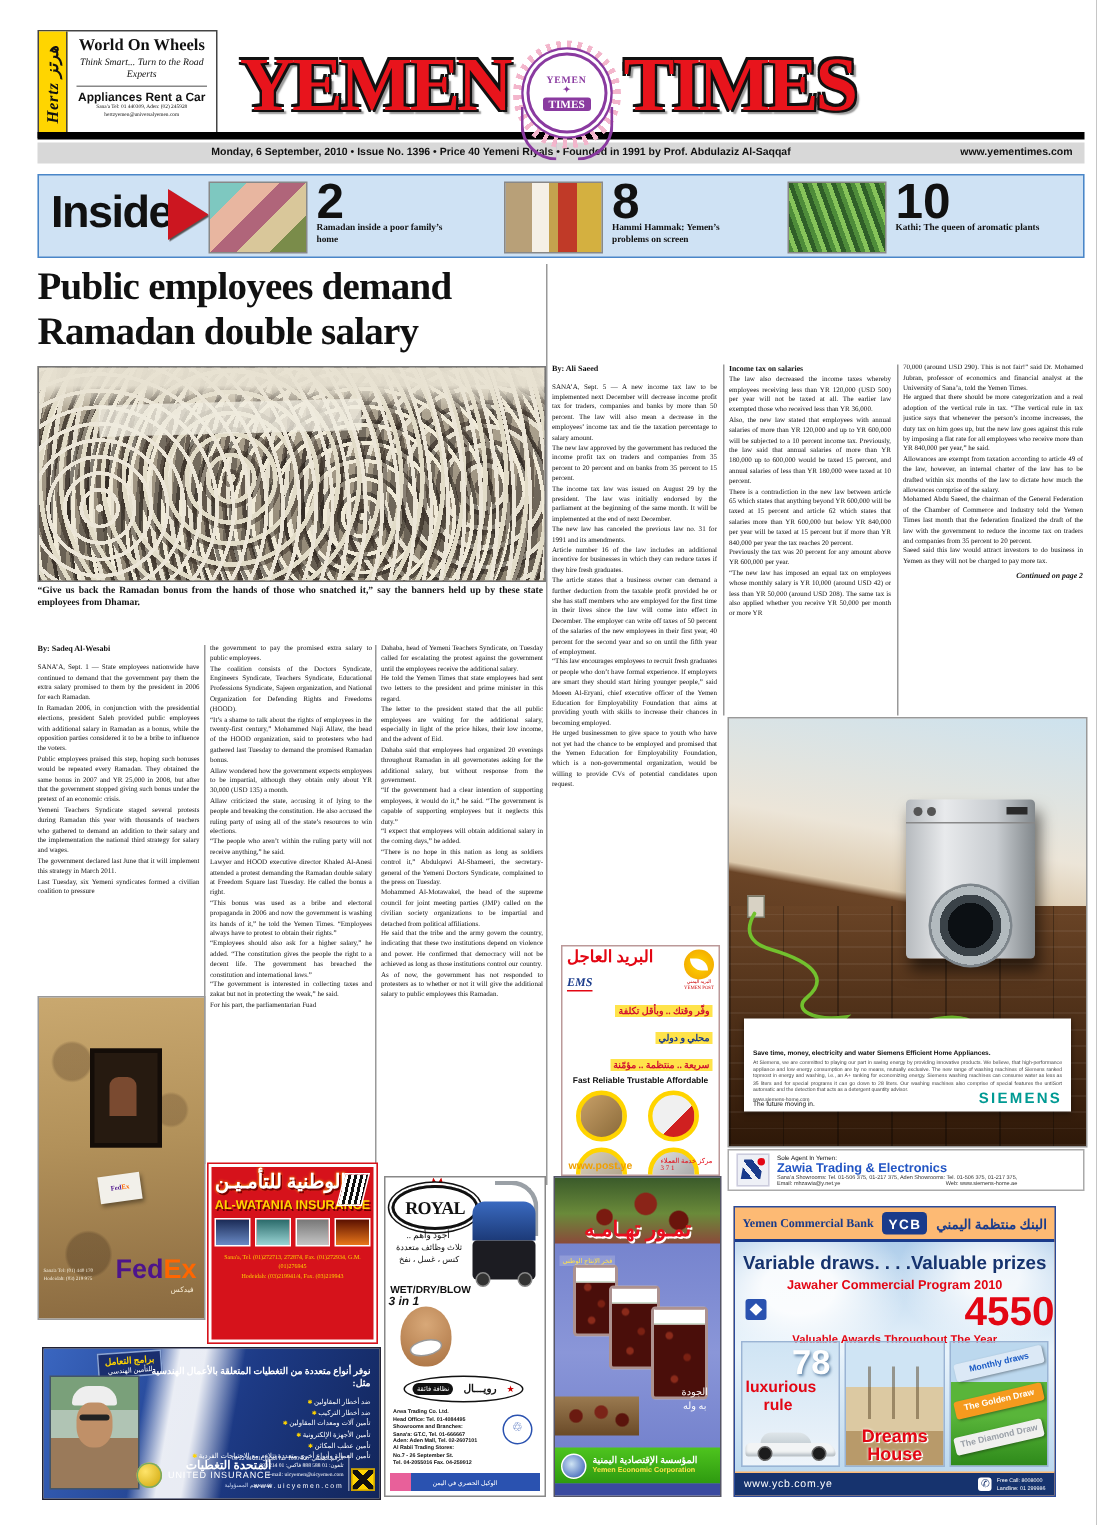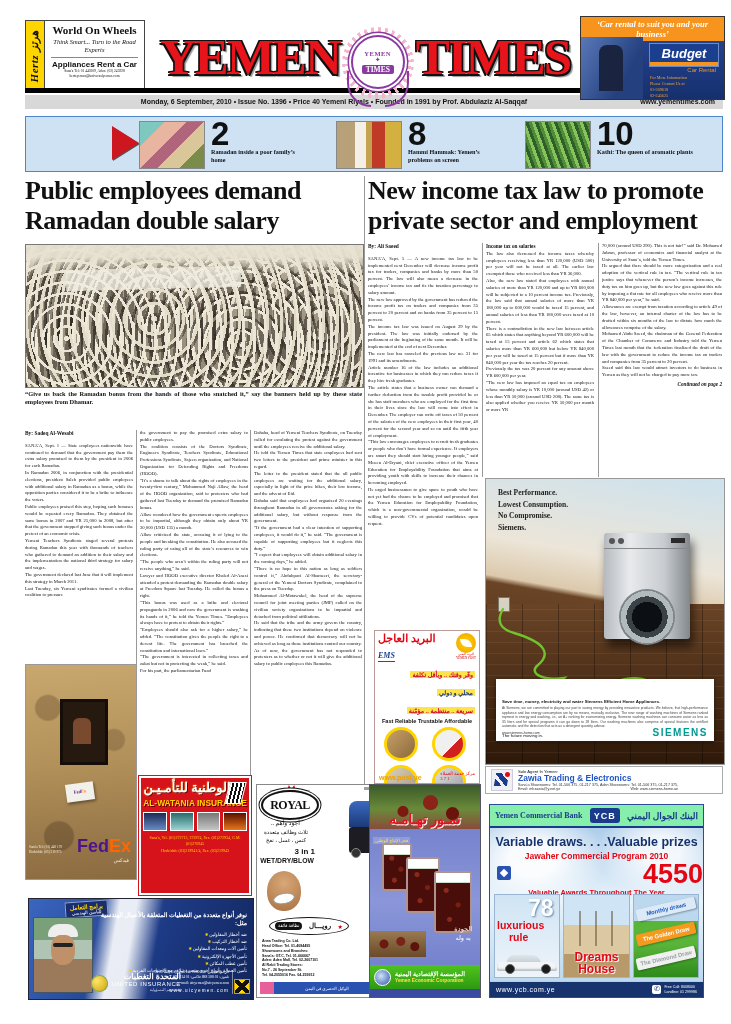--- a/index.html
+++ b/index.html
@@ -198,34 +198,34 @@
   .un-globe{width:17px;height:17px;border-radius:50%;background:radial-gradient(circle at 35% 35%,#ffe46a,#caa000);box-shadow:inset 0 0 0 1px #7a6;}
   .un-logo .ar{color:#fff;font-weight:bold;font-size:8px;line-height:1;}
   .un-logo .en{color:#fff;font-size:6px;letter-spacing:.6px;font-family:"Liberation Sans",sans-serif;line-height:1.2;}
   .un-logo .tg{color:#c8d4ee;font-size:3.8px;line-height:1.2;}
   .un-contact{position:absolute;right:20px;bottom:5px;width:84px;color:#fff;font-size:3.7px;text-align:right;line-height:1.55;border-right:1px solid rgba(255,255,255,.45);padding-right:3px;}
   .un-web{direction:ltr;color:#fff;letter-spacing:1.2px;font-size:4.6px;font-family:"Liberation Sans",sans-serif;}
   .un-pisb{position:absolute;right:3px;bottom:5px;width:14px;height:13px;background:#ffd400;
     background-image:linear-gradient(45deg,transparent 40%,#111 40% 60%,transparent 60%),linear-gradient(-45deg,transparent 40%,#111 40% 60%,transparent 60%);border:1px solid #caa000;}
 
   
-  #ad-royal{left:256px;top:784px;width:106px;height:212px;background:#fff;border:1px solid #888;overflow:hidden;padding-left:34px;}
+  #ad-royal{left:256px;top:784px;width:106px;height:212px;background:#fff;border:1px solid #888;overflow:hidden;}
   .ry-oval{position:absolute;left:4px;top:5px;width:54px;height:26px;border:2px solid #111;border-radius:50%;
     box-shadow:0 0 0 1.5px #fff,0 0 0 2.5px #111;display:flex;align-items:center;justify-content:center;
     font-weight:bold;font-size:12px;letter-spacing:-.5px;}
   .ry-crown{position:absolute;left:30px;top:0px;width:9px;height:7px;background:#c00;clip-path:polygon(0 100%,20% 0,50% 65%,80% 0,100% 100%);}
   .ry-sub{position:absolute;left:14px;top:34px;font-size:6px;}
   .ry-vac{position:absolute;right:6px;top:10px;width:42px;height:60px;}
   .ry-vac .hose{position:absolute;right:-2px;top:-8px;width:26px;height:34px;border:3px solid #9aa0a6;border-left:none;border-bottom:none;border-radius:0 18px 0 0;}
   .ry-vac .top{position:absolute;left:0;top:6px;width:42px;height:26px;border-radius:8px 8px 0 0;background:linear-gradient(180deg,#3a6ac0,#1c3a78);}
   .ry-vac .base{position:absolute;left:0;top:32px;width:42px;height:26px;border-radius:3px;background:#1c1c22;}
   .ry-vac .wheel{position:absolute;bottom:-3px;width:8px;height:8px;border-radius:50%;background:#333;border:1px solid #888;}
   .ry-vac .w1{left:2px;} .ry-vac .w2{right:2px;}
   .ry-ar1{position:absolute;left:2px;top:44px;width:54px;font-size:5.5px;text-align:center;line-height:1.4;}
-  .ry-3a{position:absolute;left:2px;top:62px;width:56px;text-align:right;font-weight:bold;font-size:8px;font-family:"Liberation Sans",sans-serif;}
+  .ry-3a{position:absolute;left:2px;top:78px;width:56px;text-align:left;font-weight:bold;font-size:8px;font-family:"Liberation Sans",sans-serif;font-style:italic;}
   .ry-3b{position:absolute;left:2px;top:72px;width:56px;text-align:center;font-weight:bold;font-size:6.8px;font-family:"Liberation Sans",sans-serif;}
   .ry-head{position:absolute;left:10px;top:86px;width:34px;height:40px;border-radius:50% 50% 46% 46%;
     background:radial-gradient(circle at 50% 30%,#d8a878,#a87040);}
   .ry-stick{position:absolute;left:16px;top:108px;width:20px;height:9px;background:#fff;border:1px solid #999;border-radius:50%;transform:rotate(-12deg);}
   .ry-oval2{position:absolute;left:12px;top:132px;width:80px;height:18px;border:1.5px solid #111;border-radius:50%;
     display:flex;align-items:center;justify-content:space-between;padding:0 5px;box-sizing:border-box;}
   .ry-oval2 .pill{background:#111;color:#fff;font-size:4.5px;border-radius:6px;padding:0 3px;line-height:8px;}
   .ry-oval2 .name{font-weight:bold;font-size:7px;}
   .ry-oval2 .star{color:#c00;font-size:6px;}
   .ry-contact{position:absolute;left:5px;top:154px;width:62px;font-size:3.6px;line-height:1.35;font-weight:bold;font-family:"Liberation Sans",sans-serif;}
@@ -253,21 +253,21 @@
     radial-gradient(circle at 80% 60%,#5a140c 0 4px,transparent 5px),linear-gradient(180deg,#9a7a50,#6a4a28);}
   .dt-q{position:absolute;right:8px;bottom:54px;color:#fff;font-size:6.5px;text-align:center;line-height:1.5;}
   .dt-green{position:absolute;left:0;right:0;bottom:8px;height:24px;background:linear-gradient(180deg,#4ec41e,#2e9a10);
     display:flex;align-items:center;gap:4px;padding:0 4px;box-sizing:border-box;}
   .dt-emb{width:15px;height:15px;border-radius:50%;background:radial-gradient(circle at 40% 40%,#cfe4f4,#2a52b0);flex:0 0 auto;border:1px solid #fff;}
   .dt-green .ar{color:#fff;font-weight:bold;font-size:6.3px;line-height:1.2;}
   .dt-green .en{color:#ffe34a;font-weight:bold;font-size:4.8px;font-family:"Liberation Sans",sans-serif;line-height:1.2;}
   .dt-foot{position:absolute;left:0;right:0;bottom:0;height:8px;background:#3a4aa0;}
 
   
-  #ad-ycb{left:489px;top:804px;width:213px;height:192px;border:1px solid #2a4a9a;background:#86efac;overflow:hidden;}
+  #ad-ycb{left:489px;top:804px;width:213px;height:192px;border:1px solid #2a4a9a;background:#fdba74;overflow:hidden;}
   .yc-head{height:21px;display:flex;align-items:center;justify-content:space-between;padding:0 5px;border-bottom:2px solid #1a3b8b;}
   .yc-bank-en{color:#1a3b8b;font-size:8px;font-weight:bold;}
   .yc-logo{width:30px;height:15px;background:#1a3b8b;border-radius:3px;color:#fff;font-weight:bold;font-size:9px;display:flex;align-items:center;justify-content:center;letter-spacing:1px;font-family:"Liberation Sans",sans-serif;}
   .yc-bank-ar{color:#1a3b8b;font-size:9px;font-weight:bold;}
   .yc-sky{position:absolute;top:23px;left:0;right:0;bottom:16px;
     background:radial-gradient(ellipse at 20% 20%,rgba(255,255,255,.9) 0 10%,transparent 30%),
     radial-gradient(ellipse at 80% 15%,rgba(255,255,255,.8) 0 8%,transparent 26%),
     linear-gradient(180deg,#aecdea 0%,#e8f3fb 48%,#bcd8ee 100%);}
   .yc-l1{margin-top:7px;text-align:center;color:#16336e;font-weight:bold;font-size:12.5px;font-family:"Liberation Sans",sans-serif;}
   .yc-l2{text-align:center;color:#e30613;font-weight:bold;font-size:8.5px;margin-top:2px;font-family:"Liberation Sans",sans-serif;}
@@ -326,38 +326,29 @@
         <div class="t1">YEMEN</div>
         <div class="star">✦</div>
         <div class="t2">TIMES</div>
       </div>
       <div class="leafl"></div>
       <div class="leafr"></div>
     </div>
     <span class="mast-word">TIMES</span>
   </div>
 
-  <div id="budget" class="abs">
-    <div class="bg-quote">‘Car rental to suit you and your business’</div>
-    <div class="bg-man"></div>
-    <div class="bg-brand">Budget</div>
-    <div class="bg-sub">Car Rental</div>
-    <div class="bg-info pre">For More Information
-Please Contact Us at
-01-309618
-02-245625</div>
-  </div>
 
   <div id="blackrule" class="abs"></div>
   <div id="datestrip" class="abs">
     <div id="dateline">Monday, 6 September, 2010 •  Issue No. 1396 • Price 40  Yemeni  Riyals • Founded in 1991 by Prof. Abdulaziz Al-Saqqaf</div>
     <div id="website">www.yementimes.com</div>
   </div>
 
   <div id="inside" class="abs">
+    <div class="label">Inside:</div>
     <div class="arrow"></div>
     <div id="thumb1" class="in-thumb"></div>
     <div id="num1" class="in-num">2</div>
     <div id="cap1" class="in-cap">Ramadan inside a poor family’s home</div>
     <div id="thumb2" class="in-thumb"></div>
     <div id="num2" class="in-num">8</div>
     <div id="cap2" class="in-cap">Hammi Hammak: Yemen’s problems on screen</div>
     <div id="thumb3" class="in-thumb"></div>
     <div id="num3" class="in-num">10</div>
     <div id="cap3" class="in-cap">Kathi: The queen of aromatic plants</div>
@@ -394,22 +385,20 @@
 He told the Yemen Times that state employees had sent two letters to the president and prime minister in this regard.
 The letter to the president stated that the all public employees are waiting for the additional salary, especially in light of the price hikes, their low income, and the advent of Eid.
 Dahaba said that employees had organized 20 evenings throughout Ramadan in all governorates asking for the additional salary, but without response from the government.
 “If the government had a clear intention of supporting employees, it would do it,” he said. “The government is capable of supporting employees but it neglects this duty.”
 “I expect that employees will obtain additional salary in the coming days,” he added.
 “There is no hope in this nation as long as soldiers control it,” Abdulqawi Al-Shameeri, the secretary-general of the Yemeni Doctors Syndicate, complained to the press on Tuesday.
 Mohammed Al-Motawakel, the head of the supreme council for joint meeting parties (JMP) called on the civilian society organizations to be impartial and detached from political affiliations.
 He said that the tribe and the army govern the country, indicating that these two institutions depend on violence and power. He confirmed that democracy will not be achieved as long as those institutions control our country.
 As of now, the government has not responded to protesters as to whether or not it will give the additional salary to public employees this Ramadan.</div>
 
-  <h1 id="r-head" class="headline">New income tax law to promote
-private sector and employment</h1>
   <div id="r-col1" class="bodycol">
     <div class="byline">By: Ali Saeed</div>
     <div class="pre">SANA’A, Sept. 5 — A new income tax law to be implemented next December will decrease income profit tax for traders, companies and banks by more than 50 percent. The law will also mean a decrease in the employees’ income tax and tie the taxation percentage to salary amount.
 The new law approved by the government has reduced the income profit tax on traders and companies from 35 percent to 20 percent and on banks from 35 percent to 15 percent.
 The income tax law was issued on August 29 by the president. The law was initially endorsed by the parliament at the beginning of the same month. It will be implemented at the end of next December.
 The new law has canceled the previous law no. 31 for 1991 and its amendments.
 Article number 16 of the law includes an additional incentive for businesses in which they can reduce taxes if they hire fresh graduates.
 The article states that a business owner can demand a further deduction from the taxable profit provided he or she has staff members who are employed for the first time in their lives since the law will come into effect in December. The employer can write off taxes of 50 percent of the salaries of the new employees in their first year, 40 percent for the second year and so on until the fifth year of employment.
 “This law encourages employees to recruit fresh graduates or people who don’t have formal experience. If employers are smart they should start hiring younger people,” said Moeen Al-Eryani, chief executive officer of the Yemen Education for Employability Foundation that aims at providing youth with skills to increase their chances in becoming employed.
 He urged businessmen to give space to youth who have not yet had the chance to be employed and promised that the Yemen Education for Employability Foundation, which is a non-governmental organization, would be willing to provide CVs of potential candidates upon request.</div>
@@ -432,24 +421,20 @@
   </div>
 
   <div id="vr-center" class="vr abs"></div>
   <div id="vr-l1" class="vr abs"></div>
   <div id="vr-l2" class="vr abs"></div>
   <div id="vr-r1" class="vr abs"></div>
   <div id="vr-r2" class="vr abs"></div>
 
   <div id="ad-siemens" class="abs">
     <div class="floor"></div>
-    <div class="si-tag pre">Best Performance.
-Lowest Consumption.
-No Compromise.
-Siemens.</div>
     <div class="si-socket"></div>
     <svg class="si-cable" width="238" height="285" viewBox="0 0 238 285">
       <path d="M17,130 C10,142 14,150 28,154 C62,164 64,176 52,186 C42,194 56,202 78,199
                C64,212 58,224 74,228 C84,218 100,212 118,212 C126,200 150,196 162,202
                C178,200 196,206 200,214 C214,216 220,224 214,232 C206,240 192,241 180,238
                L112,243 C92,246 70,240 74,228" fill="none" stroke="#72c12e" stroke-width="2.4" stroke-linecap="round"></path>
     </svg>
     <div class="si-wm">
       <div class="panel">
           <div class="knob"></div>
@@ -635,21 +620,21 @@
         <div class="en">Yemen Economic Corporation</div>
       </div>
     </div>
     <div class="dt-foot"></div>
   </div>
 
   <div id="ad-ycb" class="abs">
     <div class="yc-head">
       <div class="yc-bank-en">Yemen Commercial Bank</div>
       <div class="yc-logo">YCB</div>
-      <div class="yc-bank-ar rtl">البنك الجوال اليمني</div>
+      <div class="yc-bank-ar rtl">البنك منتظمة اليمني</div>
     </div>
     <div class="yc-sky">
       <div class="yc-l1">Variable draws. . . .Valuable prizes</div>
       <div class="yc-l2">Jawaher Commercial Program 2010</div>
       <div class="yc-num">4550</div>
       <div class="yc-l3">Valuable Awards Throughout The Year</div>
       <div class="yc-jewel"></div>
       <div class="yc-panels">
         <div class="yc-p yc-p1">
           <div class="yc-n78">78</div>

